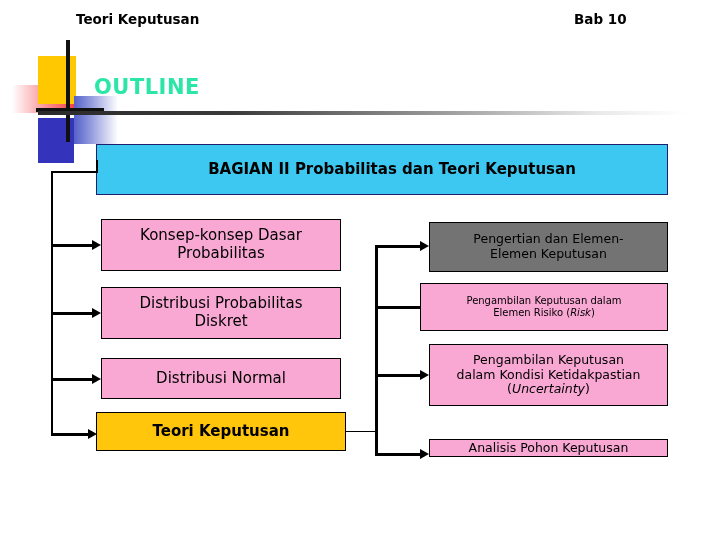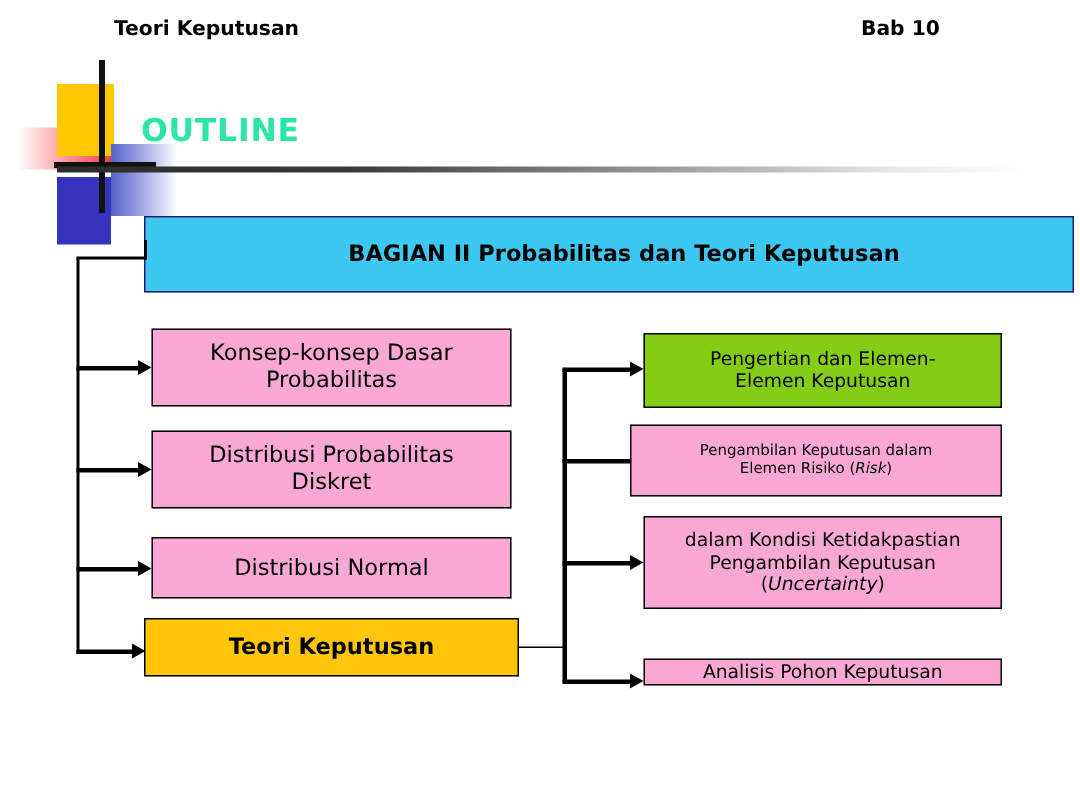--- a/index.html
+++ b/index.html
@@ -90,21 +90,21 @@
     text-align: center;
     color: #000000;
     line-height: 1.18;
     font-family: "DejaVu Sans", sans-serif;
     font-size: 13px;
     padding: 0 4px;
   }
   .box.plain { background: #f9a8d4; }
 
   #box-bagian {
-    left: 96px; top: 144px; width: 620px; height: 51px;
+    left: 96px; top: 144px; width: 572px; height: 51px;
     background: #3CC8F0;
     border: 1px solid #1F1F6B;
     font-weight: bold;
     font-size: 15px;
     font-family: "DejaVu Sans", sans-serif;
     padding-left: 24px;
   }
 
   #box-konsep   { left: 101px; top: 219px; width: 240px; height: 52px; font-size: 15px; }
   #box-diskret  { left: 101px; top: 287px; width: 240px; height: 52px; font-size: 15px; }
@@ -112,21 +112,21 @@
   #box-teori {
     left: 96px; top: 412px; width: 250px; height: 39px;
     background: #FFC60B;
     border: 1px solid #000000;
     font-weight: bold;
     font-size: 15px;
   }
 
   #box-pengertian {
     left: 429px; top: 222px; width: 239px; height: 50px;
-    background: #84cc16;
+    background: #737373;
     border: 1px solid #000000;
     font-size: 12.5px;
   }
   #box-risiko       { left: 420px; top: 283px; width: 248px; height: 48px; font-size: 10px; }
   #box-uncertainty  { left: 429px; top: 344px; width: 239px; height: 62px; font-size: 12.5px; }
   #box-pohon        { left: 429px; top: 439px; width: 239px; height: 18px; font-size: 12.5px; }
 
   
   .ln { position: absolute; background: #000000; }
   .ln-thin { background: #000000; }
@@ -250,22 +250,22 @@
 
   <div class="box plain" id="box-risiko">
     <div>
       <span class="nowrapline">Pengambilan Keputusan dalam</span>
       <span class="nowrapline"><span>Elemen Risiko (</span><span class="ital">Risk</span><span>)</span></span>
     </div>
   </div>
 
   <div class="box plain" id="box-uncertainty">
     <div>
+      <span class="nowrapline">Pengambilan Keputusan</span>
       <span class="nowrapline">dalam Kondisi Ketidakpastian</span>
-      <span class="nowrapline">Pengambilan Keputusan</span>
       <span class="nowrapline">(<span class="ital">Uncertainty</span>)</span>
     </div>
   </div>
 
   <div class="box plain" id="box-pohon">
     <span>Analisis Pohon Keputusan</span>
   </div>
 
 </div>
 

